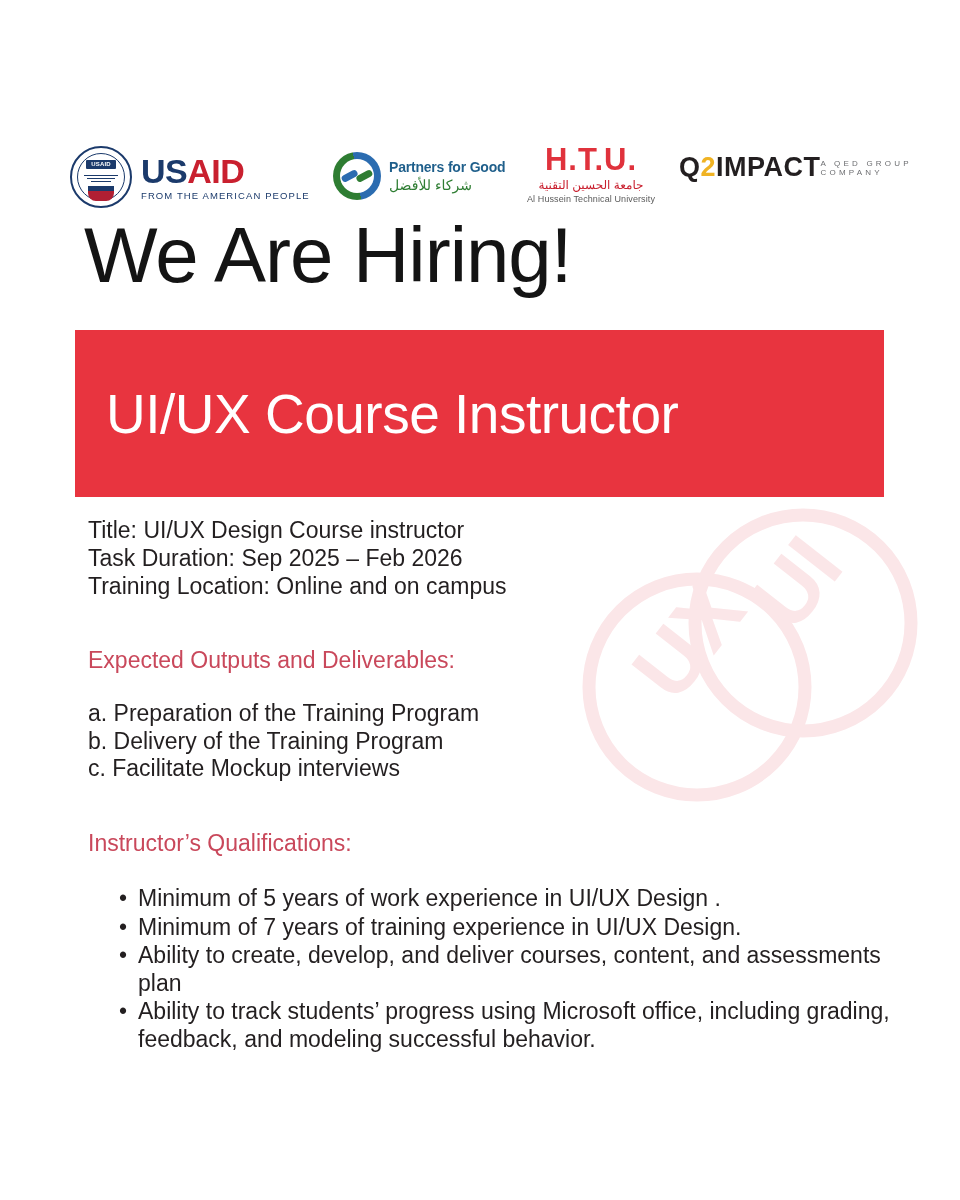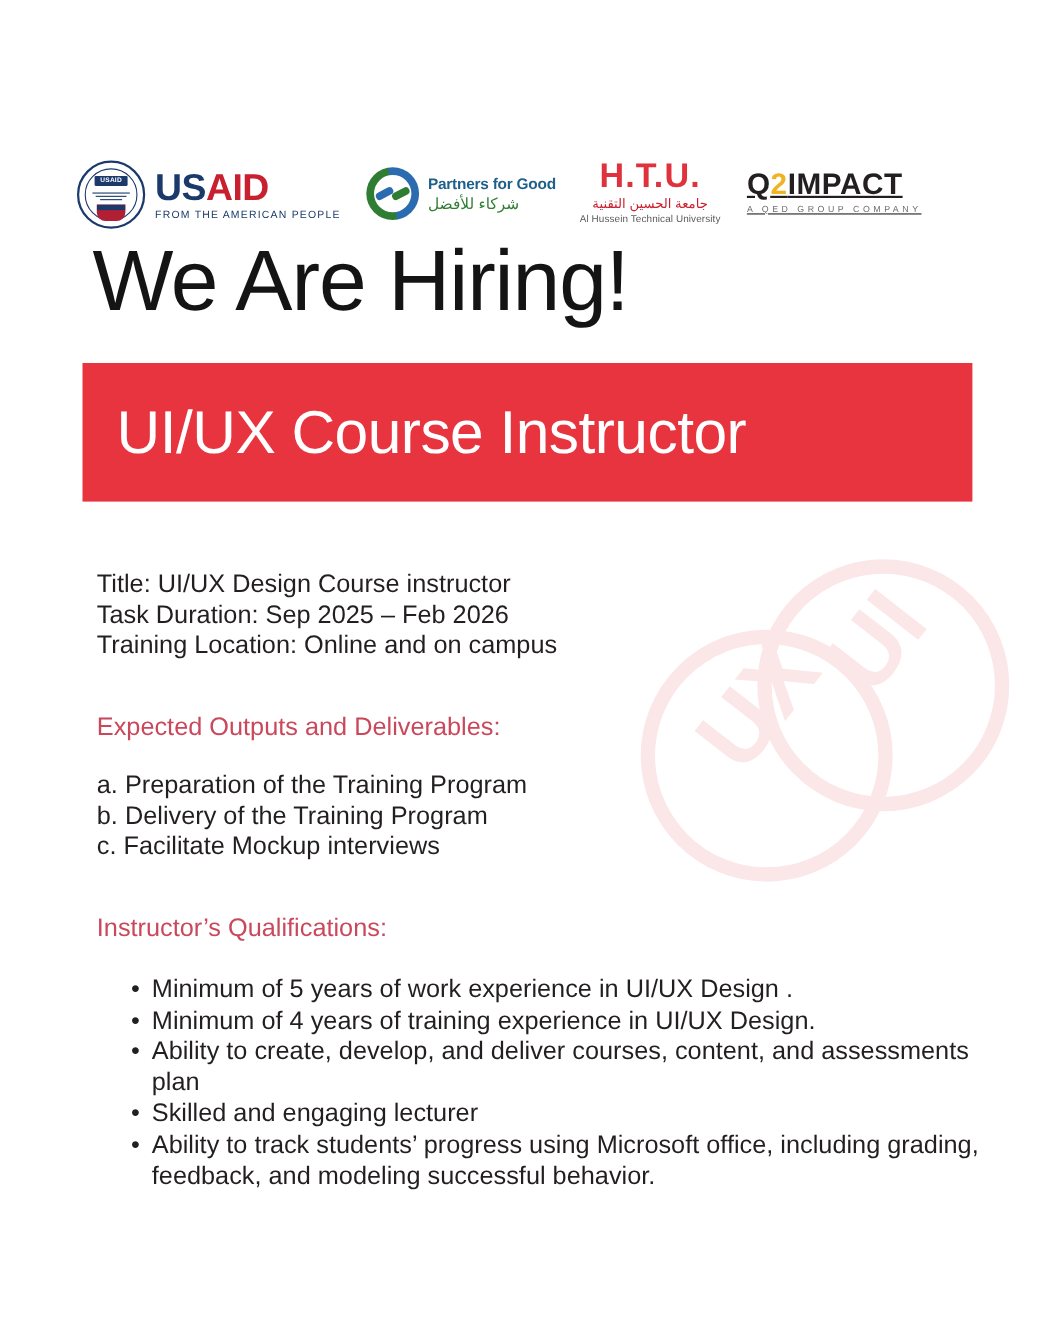--- a/index.html
+++ b/index.html
@@ -180,21 +180,21 @@
     direction: rtl;
   }
   .htu-en {
     font-size: 9px;
     color: #5a5a5a;
     margin-top: 2px;
     letter-spacing: .1px;
   }
 
   
-  .logo-q2 { left: 679px; top: 84px; flex-direction: column; align-items: flex-start; text-decoration: underline; }
+  .logo-q2 { left: 679px; top: 84px; flex-direction: row; align-items: flex-start; }
   .q2-word {
     font-size: 27px;
     font-weight: bold;
     color: #231f20;
     letter-spacing: 0.5px;
     line-height: 1;
   }
   .q2-word .two { color: #f0b323; }
   .q2-tag {
     font-size: 8px;
@@ -214,21 +214,21 @@
     color: #141414;
     letter-spacing: -1px;
   }
 
   
   .title-banner {
     position: absolute;
     left: 75px;
     top: 330px;
     width: 809px;
-    height: 126px;
+    height: 167px;
     background: #e8343f;
   }
   .title-banner-text {
     position: absolute;
     left: 31px;
     top: 50%;
     transform: translateY(-50%);
     color: #ffffff;
     font-size: 55px;
     line-height: 1;
@@ -381,19 +381,18 @@
   <div class="lettered-list">
     <div>a. Preparation of the Training Program</div>
     <div>b. Delivery of the Training Program</div>
     <div>c. Facilitate Mockup interviews</div>
   </div>
 
   <div class="section-heading heading-qualifications">Instructor’s Qualifications:</div>
 
   <div class="bullet-list">
     <div class="bullet-item">Minimum of 5 years of work experience in UI/UX Design .</div>
-    <div class="bullet-item">Minimum of 4 years of training experience in UI/UX Design.</div>
+    <div class="bullet-item">Minimum of 7 years of training experience in UI/UX Design.</div>
     <div class="bullet-item">Ability to create, develop, and deliver courses, content, and assessments plan</div>
-    <div class="bullet-item">Skilled and engaging lecturer</div>
     <div class="bullet-item">Ability to track students’ progress using Microsoft office, including grading, feedback, and modeling successful behavior.</div>
   </div>
 
 </div>
 
 </body></html>

